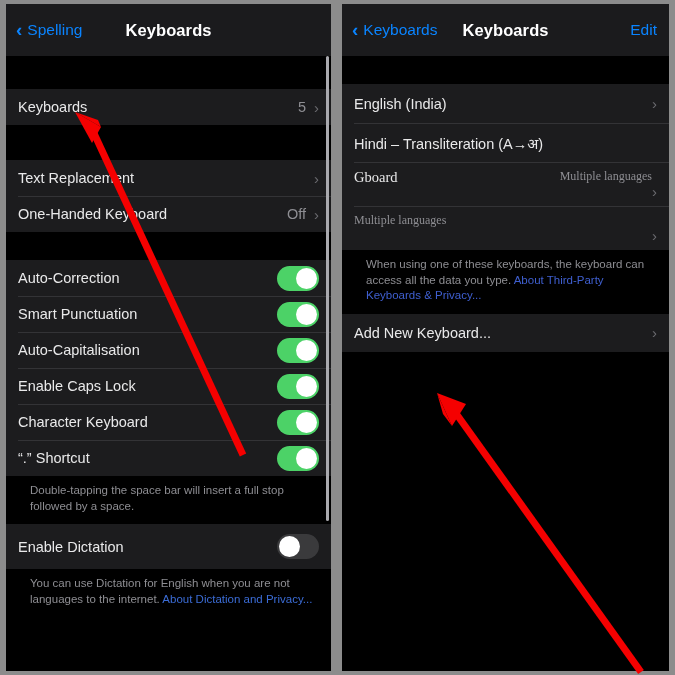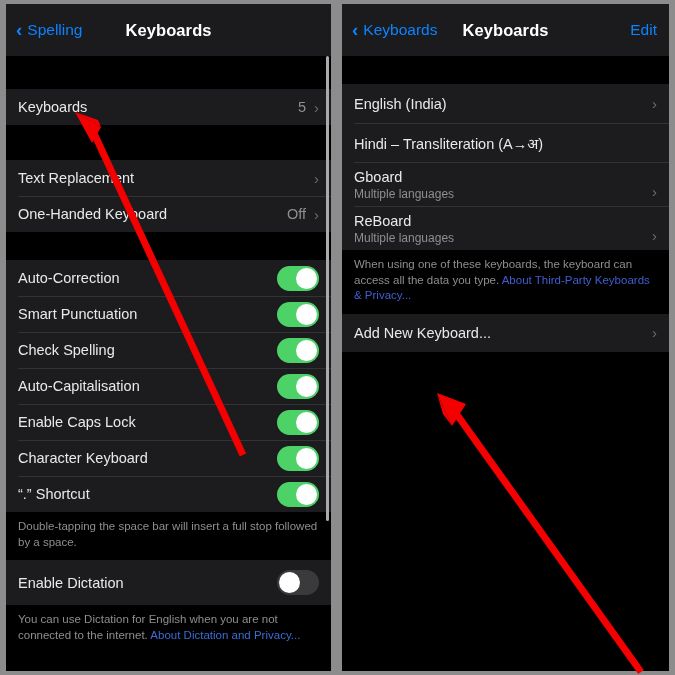--- a/index.html
+++ b/index.html
@@ -30,25 +30,25 @@
   .group{ background:#1c1c1e; }
   .row{ position:relative; height:36px; display:flex; align-items:center;
         padding:0 12px; background:#1c1c1e; }
   .row + .row::before{ content:""; position:absolute; left:12px; right:0; top:0;
                        height:1px; background:#333336; }
   .row .label{ color:#e9e9ea; font-size:14.5px; flex:1; white-space:nowrap; }
   .row .value{ color:#8e8e93; font-size:14.5px; margin-right:8px; }
   .row .chev{ color:#6b6b70; font-size:15px; line-height:1; }
 
   .row-tall{ height:44px; align-items:flex-start; padding-top:7px; }
-  .row-tall .stack{ flex:1; display:flex; flex-direction:column; gap:2px; }
+  .row-tall .stack{ flex:1; display:flex; flex-direction:row; gap:2px;font-family:Liberation Serif, serif; }
   .row-tall .sub{ color:#8e8e93; font-size:12px; }
   .row-tall .chev{ align-self:center; margin-top:8px; }
 
-  .footer{ background:#000; padding:7px 12px 10px 12px; color:#8e8e93;
+  .footer{ background:#000; padding:7px 12px 10px 24px; color:#8e8e93;
            font-size:11.5px; line-height:1.35; }
   .footer a{ color:#3b6cd6; text-decoration:none; }
   .footer-dark a{ color:#3f5fd0; }
 
   
   .switch{ width:42px; height:25px; border-radius:13px; position:relative;
            flex:0 0 auto; }
   .switch.on{ background:#4cd267; }
   .switch.off{ background:#3a3a3c; }
   .knob{ position:absolute; top:2px; width:21px; height:21px; border-radius:50%;
@@ -112,26 +112,20 @@
             <span class="knob"></span>
           </span>
       </div>
       <div class="row">
         <span class="label">Smart Punctuation</span>
         <span class="switch on">
             <span class="knob"></span>
           </span>
       </div>
       <div class="row">
-        <span class="label">Check Spelling</span>
-        <span class="switch on">
-            <span class="knob"></span>
-          </span>
-      </div>
-      <div class="row">
         <span class="label">Auto-Capitalisation</span>
         <span class="switch on">
             <span class="knob"></span>
           </span>
       </div>
       <div class="row">
         <span class="label">Enable Caps Lock</span>
         <span class="switch on">
             <span class="knob"></span>
           </span>
@@ -154,21 +148,21 @@
 
     <div class="group">
       <div class="row" style="height:45px">
         <span class="label">Enable Dictation</span>
         <span class="switch off">
             <span class="knob"></span>
           </span>
       </div>
     </div>
 
-    <div class="footer"><span>You can use Dictation for English when you are not connected to the internet. </span><a href="#">About Dictation and Privacy...</a></div>
+    <div class="footer"><span>You can use Dictation for English when you are not languages to the internet. </span><a href="#">About Dictation and Privacy...</a></div>
 
     <div class="scrollbar"></div>
   </div>
 
   <div class="panel panel-right">
 
     <div class="navbar">
       <div class="nav-back">
         <span class="chev">‹</span>
         <span>Keyboards</span>
@@ -189,21 +183,20 @@
       </div>
       <div class="row row-tall">
         <span class="stack">
           <span class="label">Gboard</span>
           <span class="sub">Multiple languages</span>
         </span>
         <span class="chev">›</span>
       </div>
       <div class="row row-tall">
         <span class="stack">
-          <span class="label">ReBoard</span>
           <span class="sub">Multiple languages</span>
         </span>
         <span class="chev">›</span>
       </div>
     </div>
 
     <div class="footer footer-dark"><span>When using one of these keyboards, the keyboard can access all the data you type. </span><a href="#">About Third-Party Keyboards &amp; Privacy...</a></div>
 
     <div class="group">
       <div class="row" style="height:38px">

